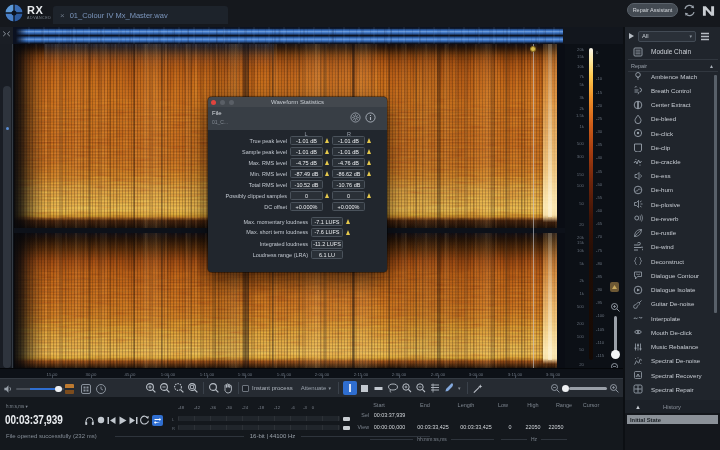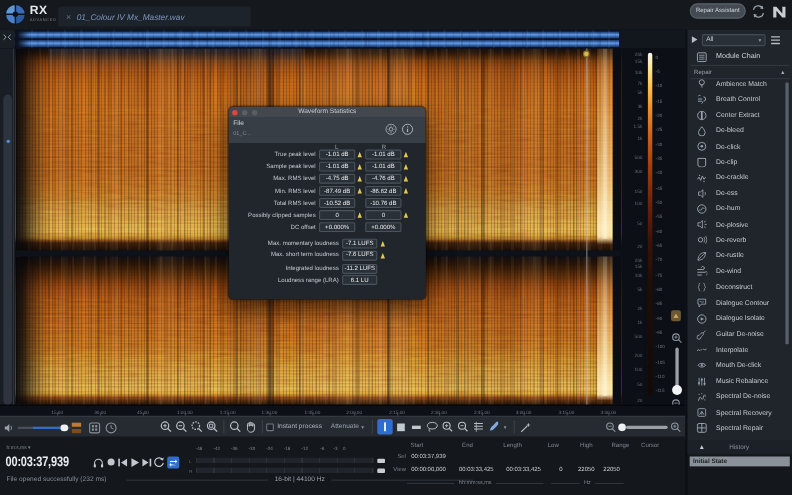--- a/index.html
+++ b/index.html
@@ -10,21 +10,21 @@
     color:#c6cbd2; -webkit-font-smoothing:antialiased;
   }
 
   
   .topbar { position:absolute; left:0; top:0; width:720px; height:27px; background:#15181d; }
   .logo-mark { position:absolute; left:4px; top:3px; width:20px; height:20px; }
   .logo-rx { position:absolute; left:27px; top:4px; font-size:11px; font-weight:bold; color:#e8ebee; letter-spacing:0.5px; }
   .logo-ed { position:absolute; left:27px; top:16px; font-size:3.6px; color:#7e8791; letter-spacing:0.6px; }
   .tab { position:absolute; left:53px; top:6px; width:175px; height:18px; background:#1d232b; border-radius:3px 3px 0 0; display:flex; align-items:center; padding:0 7px; }
   .tab-close { color:#6b7683; font-size:8px; margin-right:5px; }
-  .tab-title { color:#7c96bd; font-size:7.5px; white-space:nowrap; overflow:hidden;font-style:italic; }
+  .tab-title { color:#7c96bd; font-size:7.5px; white-space:nowrap; overflow:hidden; }
   .ra-btn { position:absolute; left:627px; top:3px; width:51px; height:14px; border-radius:7px; background:#434a52; border:1px solid #5a626b; color:#d3d7dc; font-size:5.5px; display:flex; align-items:center; justify-content:center; }
   .sync-ic { position:absolute; left:683px; top:4px; width:13px; height:13px; }
   .ni-logo { position:absolute; left:702px; top:5px; width:13px; height:12px; }
 
   
   .overview { position:absolute; left:0; top:27px; width:623px; height:17px; background:#0b1120; }
   .ov-gutter { position:absolute; left:0; top:0; width:13px; height:17px; background:#1a1e25; }
   .ov-wave { position:absolute; left:13px; top:0; width:550px; height:17px;
     background:
       repeating-linear-gradient(90deg, rgba(6,14,34,0.10) 0 1px, rgba(0,0,0,0) 1px 7px),

